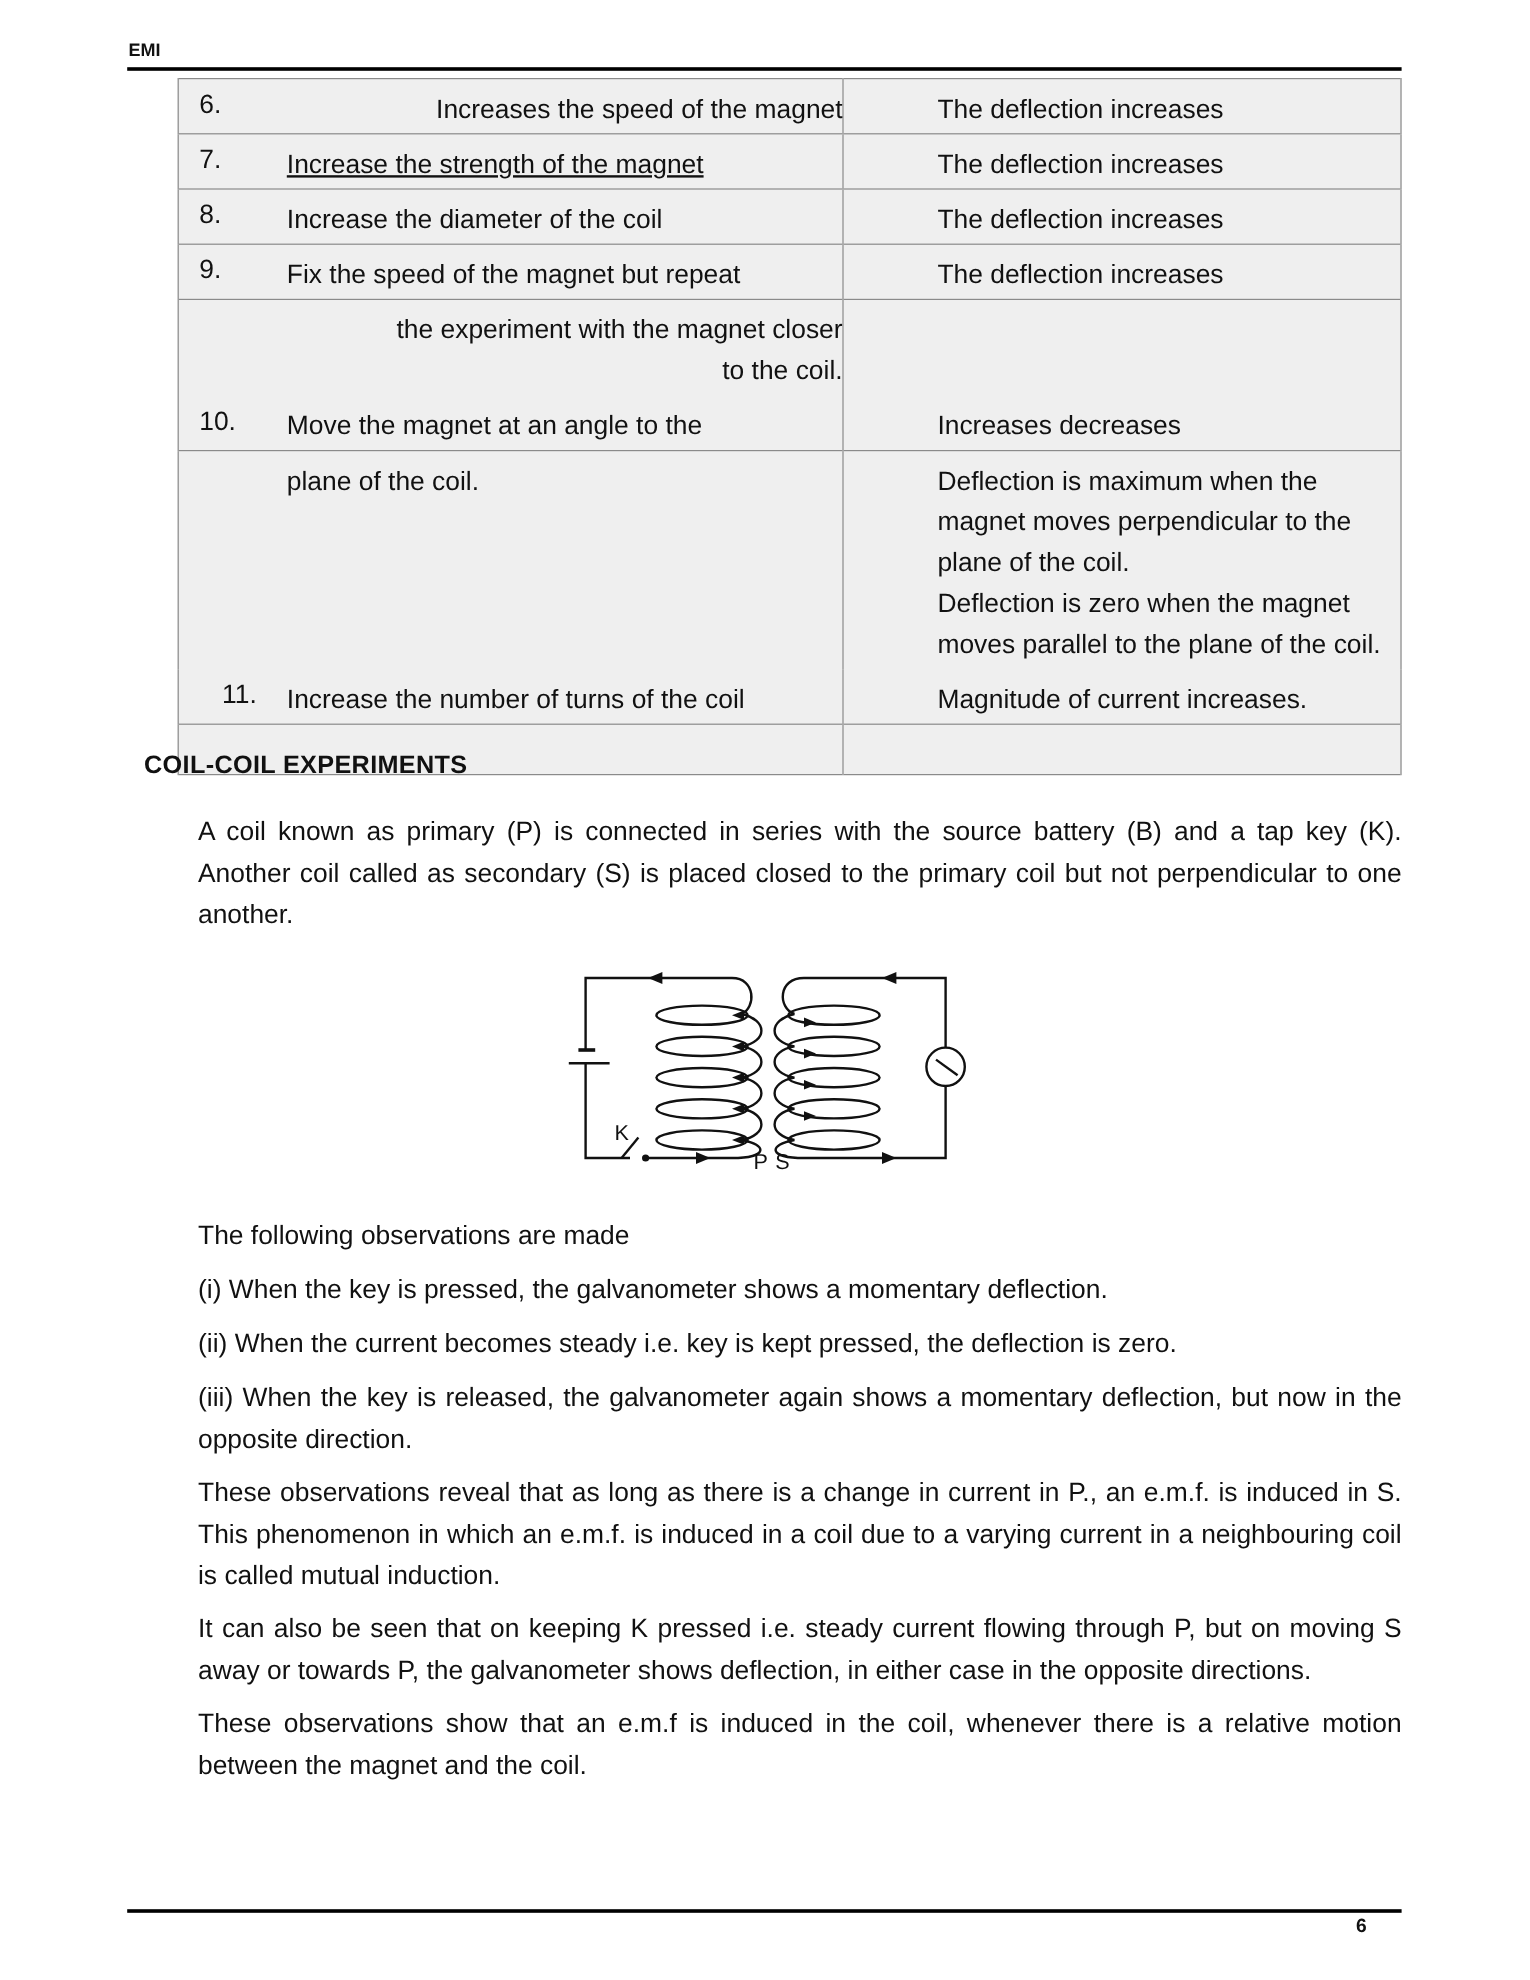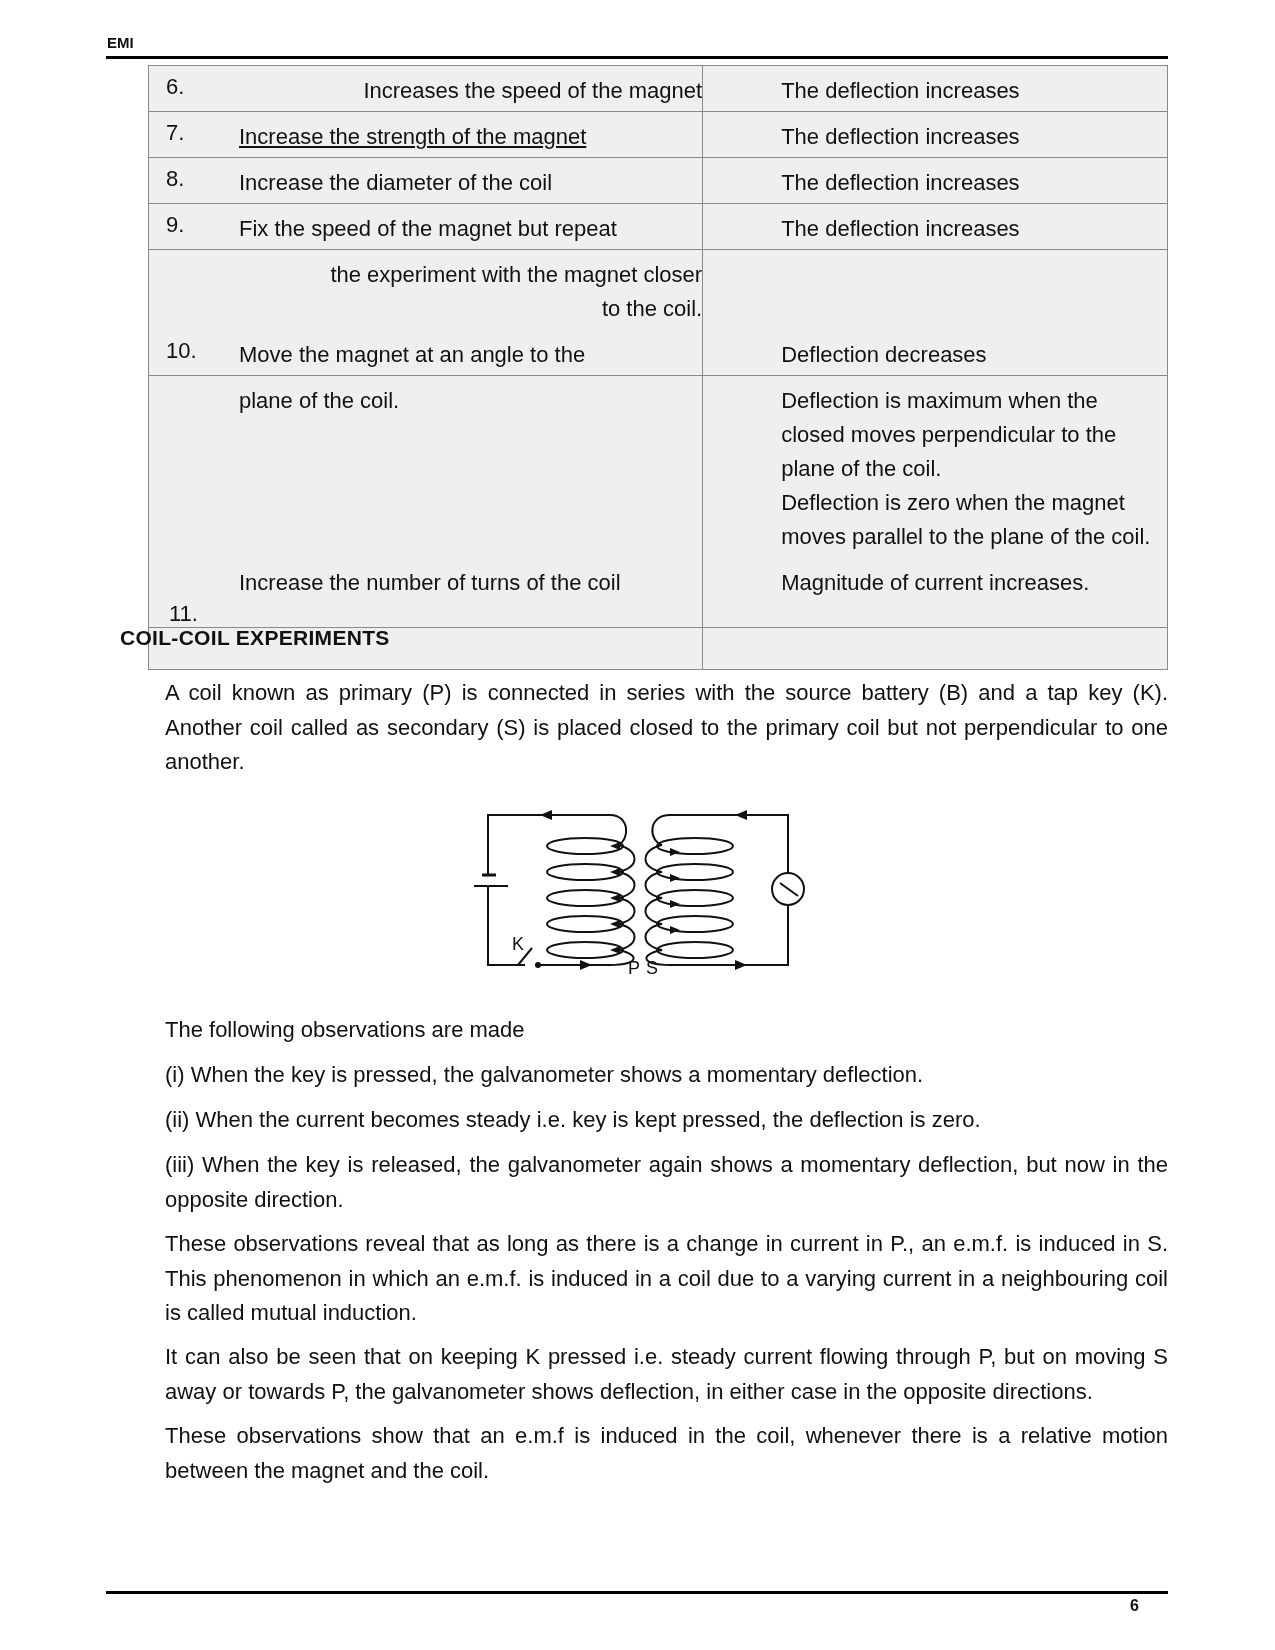--- a/index.html
+++ b/index.html
@@ -8,21 +8,21 @@
   .hdr { position: absolute; left: 107px; top: 34px; font-weight: bold; font-size: 15px; text-align: center; }
   .hrule { position: absolute; left: 106px; width: 1062px; height: 3px; background: #000; }
   table.obs { position: absolute; left: 148px; top: 65px; width: 1020px;
               border-collapse: collapse; background: #efefef;
               border: 1.5px solid #8a8a8a; font-size: 22px; }
   table.obs td { border-left: 1.5px solid #8a8a8a; border-right: 1.5px solid #8a8a8a;
                  vertical-align: top; padding: 0; }
   table.obs tr.sep td { border-top: 1.5px solid #8a8a8a; }
   .cellL { display: flex; }
   .num { width: 90px; padding-left: 17px; box-sizing: border-box; }
-  .num.r { padding-left: 20px; margin-top: 35px; }
+  .num.r { padding-left: 36px; }
   .txt { flex: 1; }
   .right { padding-left: 78px !important; }
   .line { height: 34px; line-height: 34px; white-space: nowrap; }
   .lineR { height: 34px; line-height: 34px; white-space: nowrap; }
   .h1 { position: absolute; left: 120px; top: 626px; font-weight: bold; font-size: 21px; letter-spacing: 0.3px; }
   .para { position: absolute; left: 165px; width: 1003px; font-size: 22px; line-height: 34.5px; text-align: justify; }
   .pg { position: absolute; left: 1130px; top: 1597px; font-weight: bold; font-size: 16px; }
   svg text { font-family: "Liberation Sans", sans-serif; }
 </style>
 </head>
@@ -104,35 +104,35 @@
       <tr style="height: 46px;">
         <td>
           <div class="cellL">
             <div class="num" style="padding-top: 8px;">10.</div>
             <div class="txt" style="padding-top: 8px;">
               <div class="line">Move the magnet at an angle to the</div>
             </div>
           </div>
         </td>
         <td class="right" style="padding-top: 8px;">
-          <div class="lineR">Deflection decreases</div>
+          <div class="lineR">Increases decreases</div>
         </td>
       </tr>
       <tr class="sep" style="height: 182px;">
         <td>
           <div class="cellL">
             <div class="num" style="padding-top: 8px;"></div>
             <div class="txt" style="padding-top: 8px;">
               <div class="line">plane of the coil.</div>
             </div>
           </div>
         </td>
         <td class="right" style="padding-top: 8px;">
           <div class="lineR">Deflection is maximum when the</div>
-          <div class="lineR">closed moves perpendicular to the</div>
+          <div class="lineR">magnet moves perpendicular to the</div>
           <div class="lineR">plane of the coil.</div>
           <div class="lineR">Deflection is zero when the magnet</div>
           <div class="lineR">moves parallel to the plane of the coil.</div>
         </td>
       </tr>
       <tr style="height: 46px;">
         <td>
           <div class="cellL">
             <div class="num r" style="padding-top: 8px;">11.</div>
             <div class="txt" style="padding-top: 8px;">

